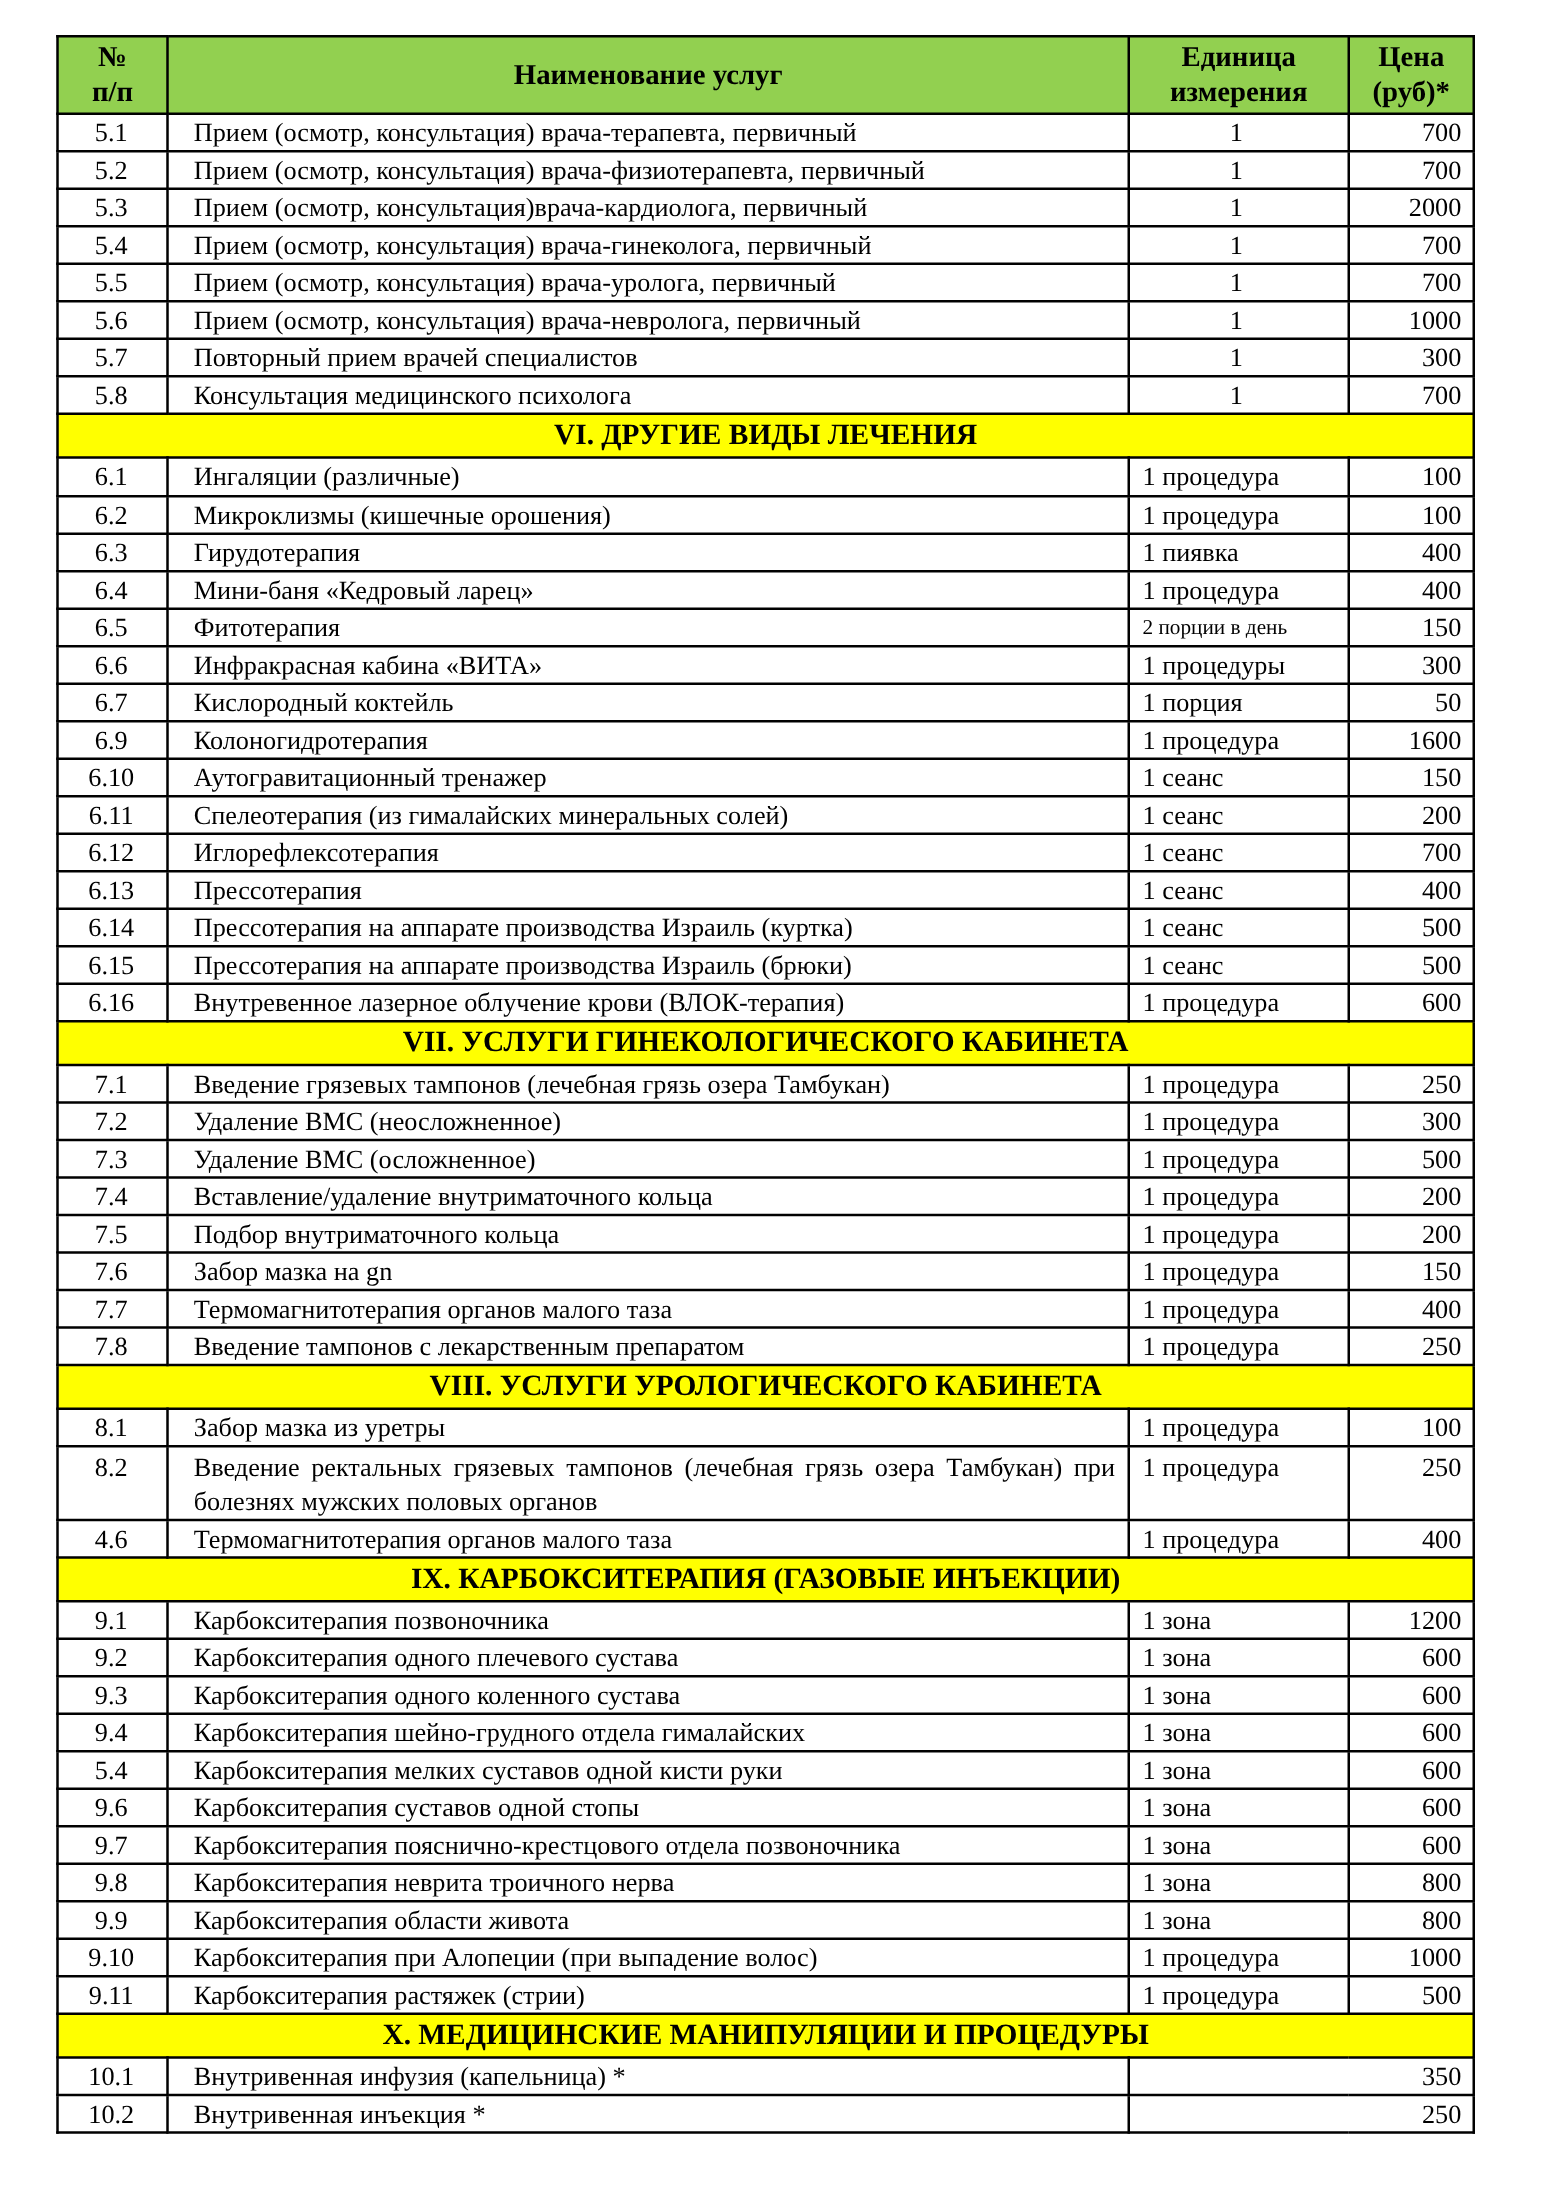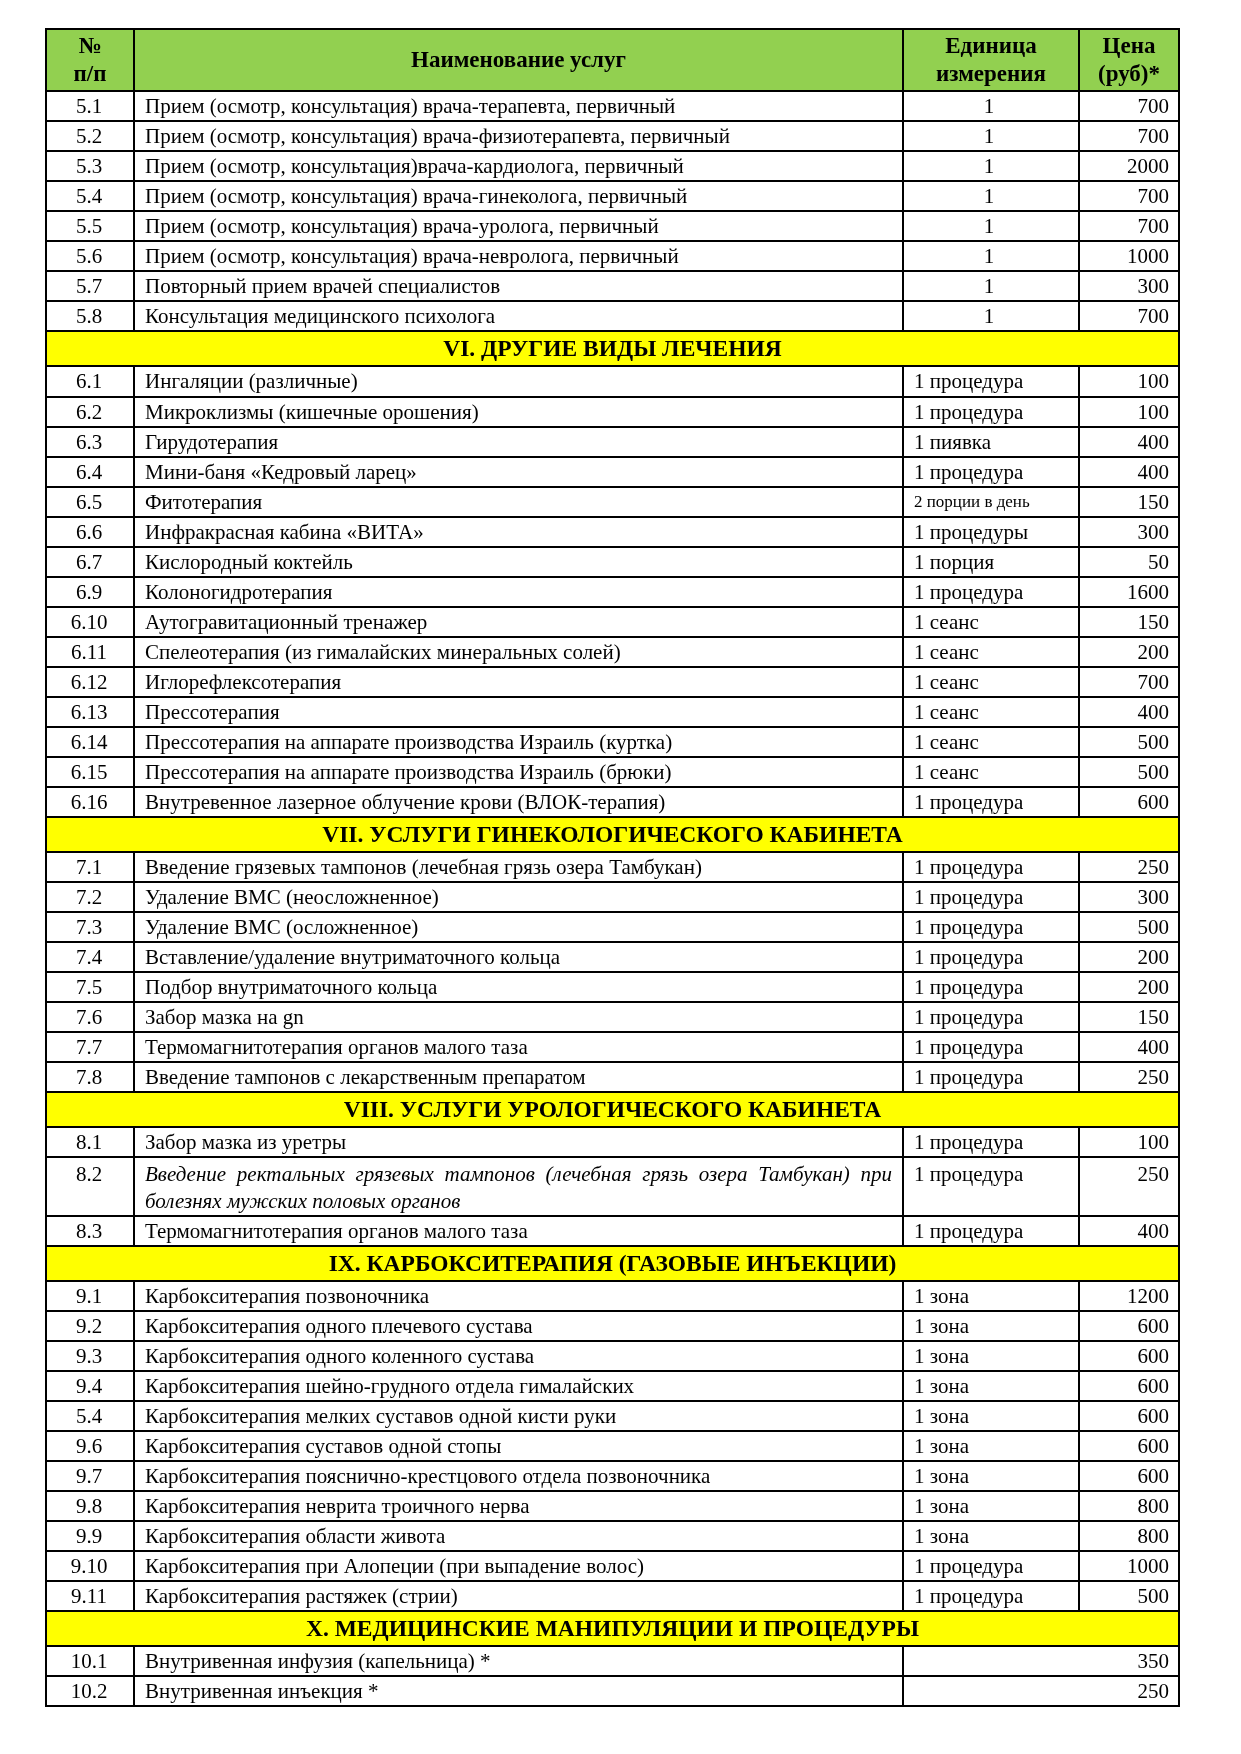--- a/index.html
+++ b/index.html
@@ -20,22 +20,22 @@
   col.c-price{width:100px;}
   th,td{border:2px solid var(--border,#000);box-sizing:border-box;}
   thead th{
     background:var(--header-bg,#92D050);
     font-weight:bold;font-size:23px;line-height:1.22;
     text-align:center;vertical-align:middle;
     height:58px;white-space:pre-line;padding:2px 4px;
   }
   tbody td{font-size:21px;line-height:1.24;height:29px;padding:1px 6px;vertical-align:middle;}
   td.num{text-align:center;padding-right:8px;}
-  td.name{text-align:left;padding-left:10px;padding-right:10px;margin-top:29px;}
-  td.name.justify{text-align:justify;font-style:italic;}
+  td.name{text-align:left;padding-left:20px;padding-right:10px;margin-top:29px;}
+  td.name.justify{text-align:justify;}
   td.unit{text-align:left;padding-left:10px;}
   td.unit.center{text-align:center;padding-left:2px;}
   td.unit.small{font-size:17px;}
   td.price{text-align:right;padding-right:9px;}
   tr.tall td{vertical-align:top;padding-top:3px;}
   tr.section td{
     background:var(--section-bg,#FFFF00);
     font-weight:bold;font-size:23.5px;text-align:center;
     height:34px;padding:2px 4px;vertical-align:middle;
   }
@@ -264,21 +264,21 @@
           <td class="unit">1 процедура</td>
           <td class="price">100</td>
         </tr>
         <tr class="tall">
           <td class="num">8.2</td>
           <td class="name justify">Введение ректальных грязевых тампонов (лечебная грязь озера Тамбукан) при болезнях мужских половых органов</td>
           <td class="unit">1 процедура</td>
           <td class="price">250</td>
         </tr>
         <tr>
-          <td class="num">8.3</td>
+          <td class="num">4.6</td>
           <td class="name">Термомагнитотерапия органов малого таза</td>
           <td class="unit">1 процедура</td>
           <td class="price">400</td>
         </tr>
         <tr class="section">
           <td class="" colspan="4">IX. КАРБОКСИТЕРАПИЯ (ГАЗОВЫЕ ИНЪЕКЦИИ)</td>
         </tr>
         <tr>
           <td class="num">9.1</td>
           <td class="name">Карбокситерапия позвоночника</td>

